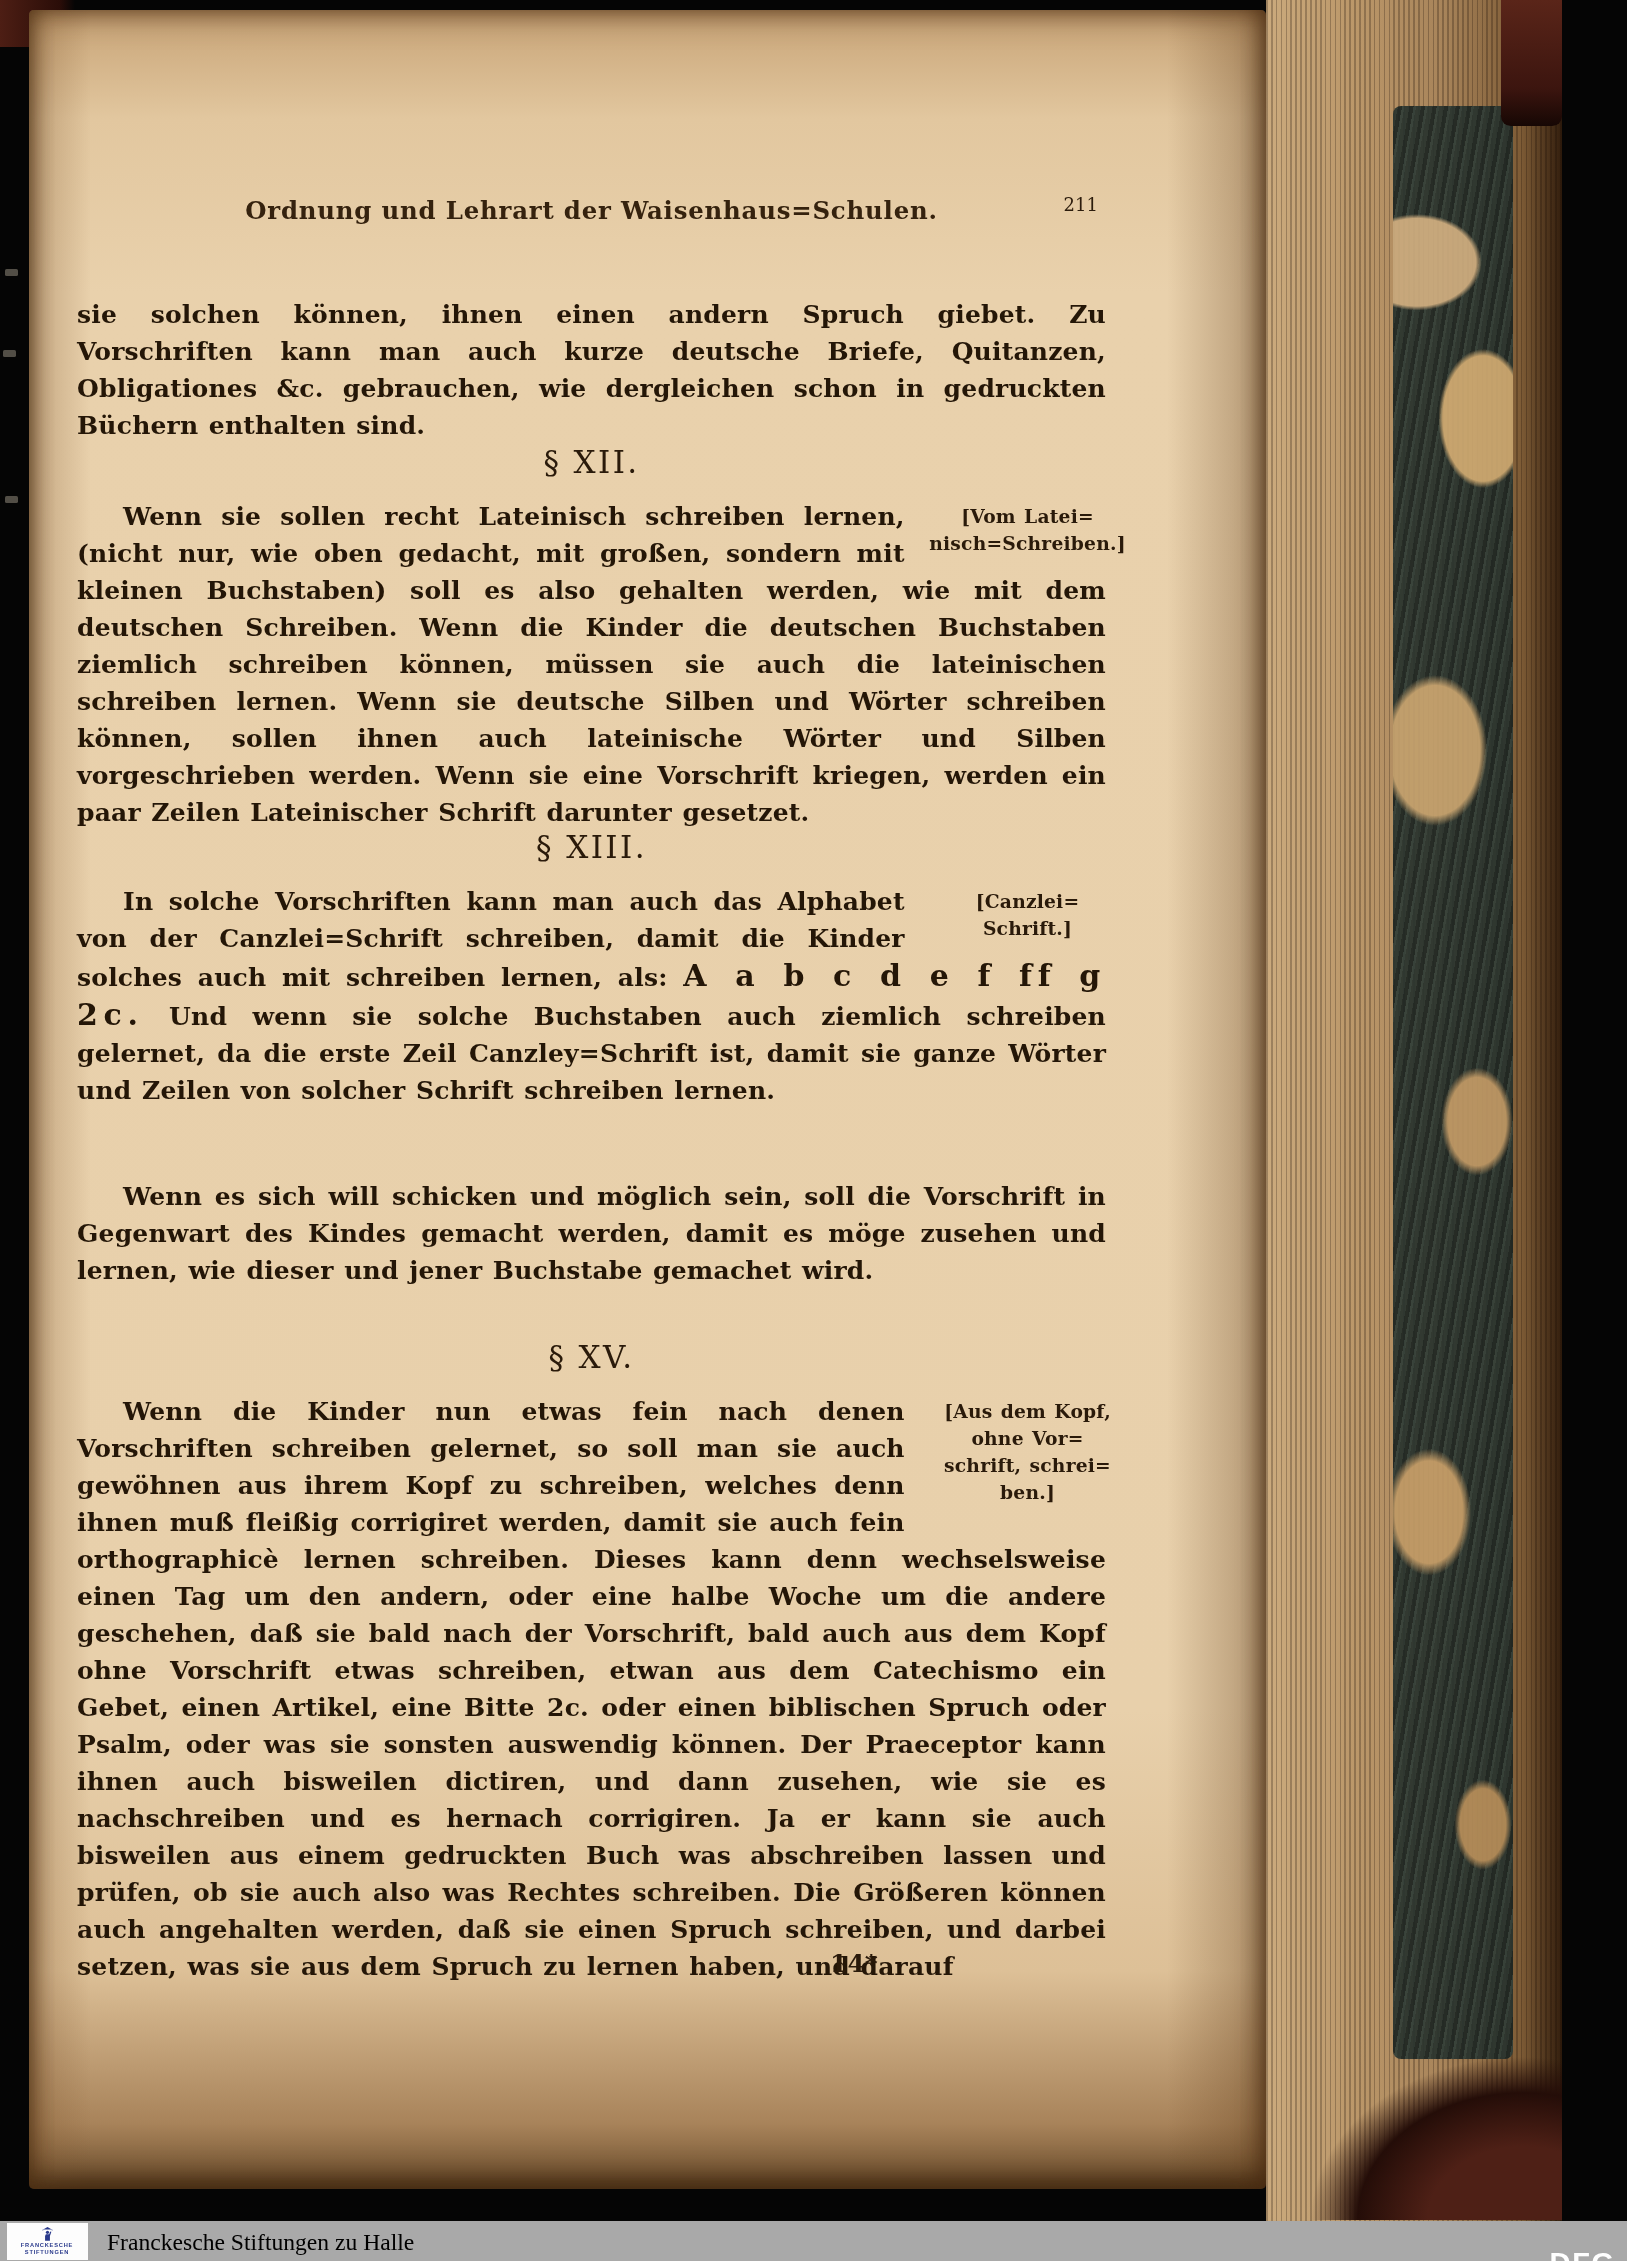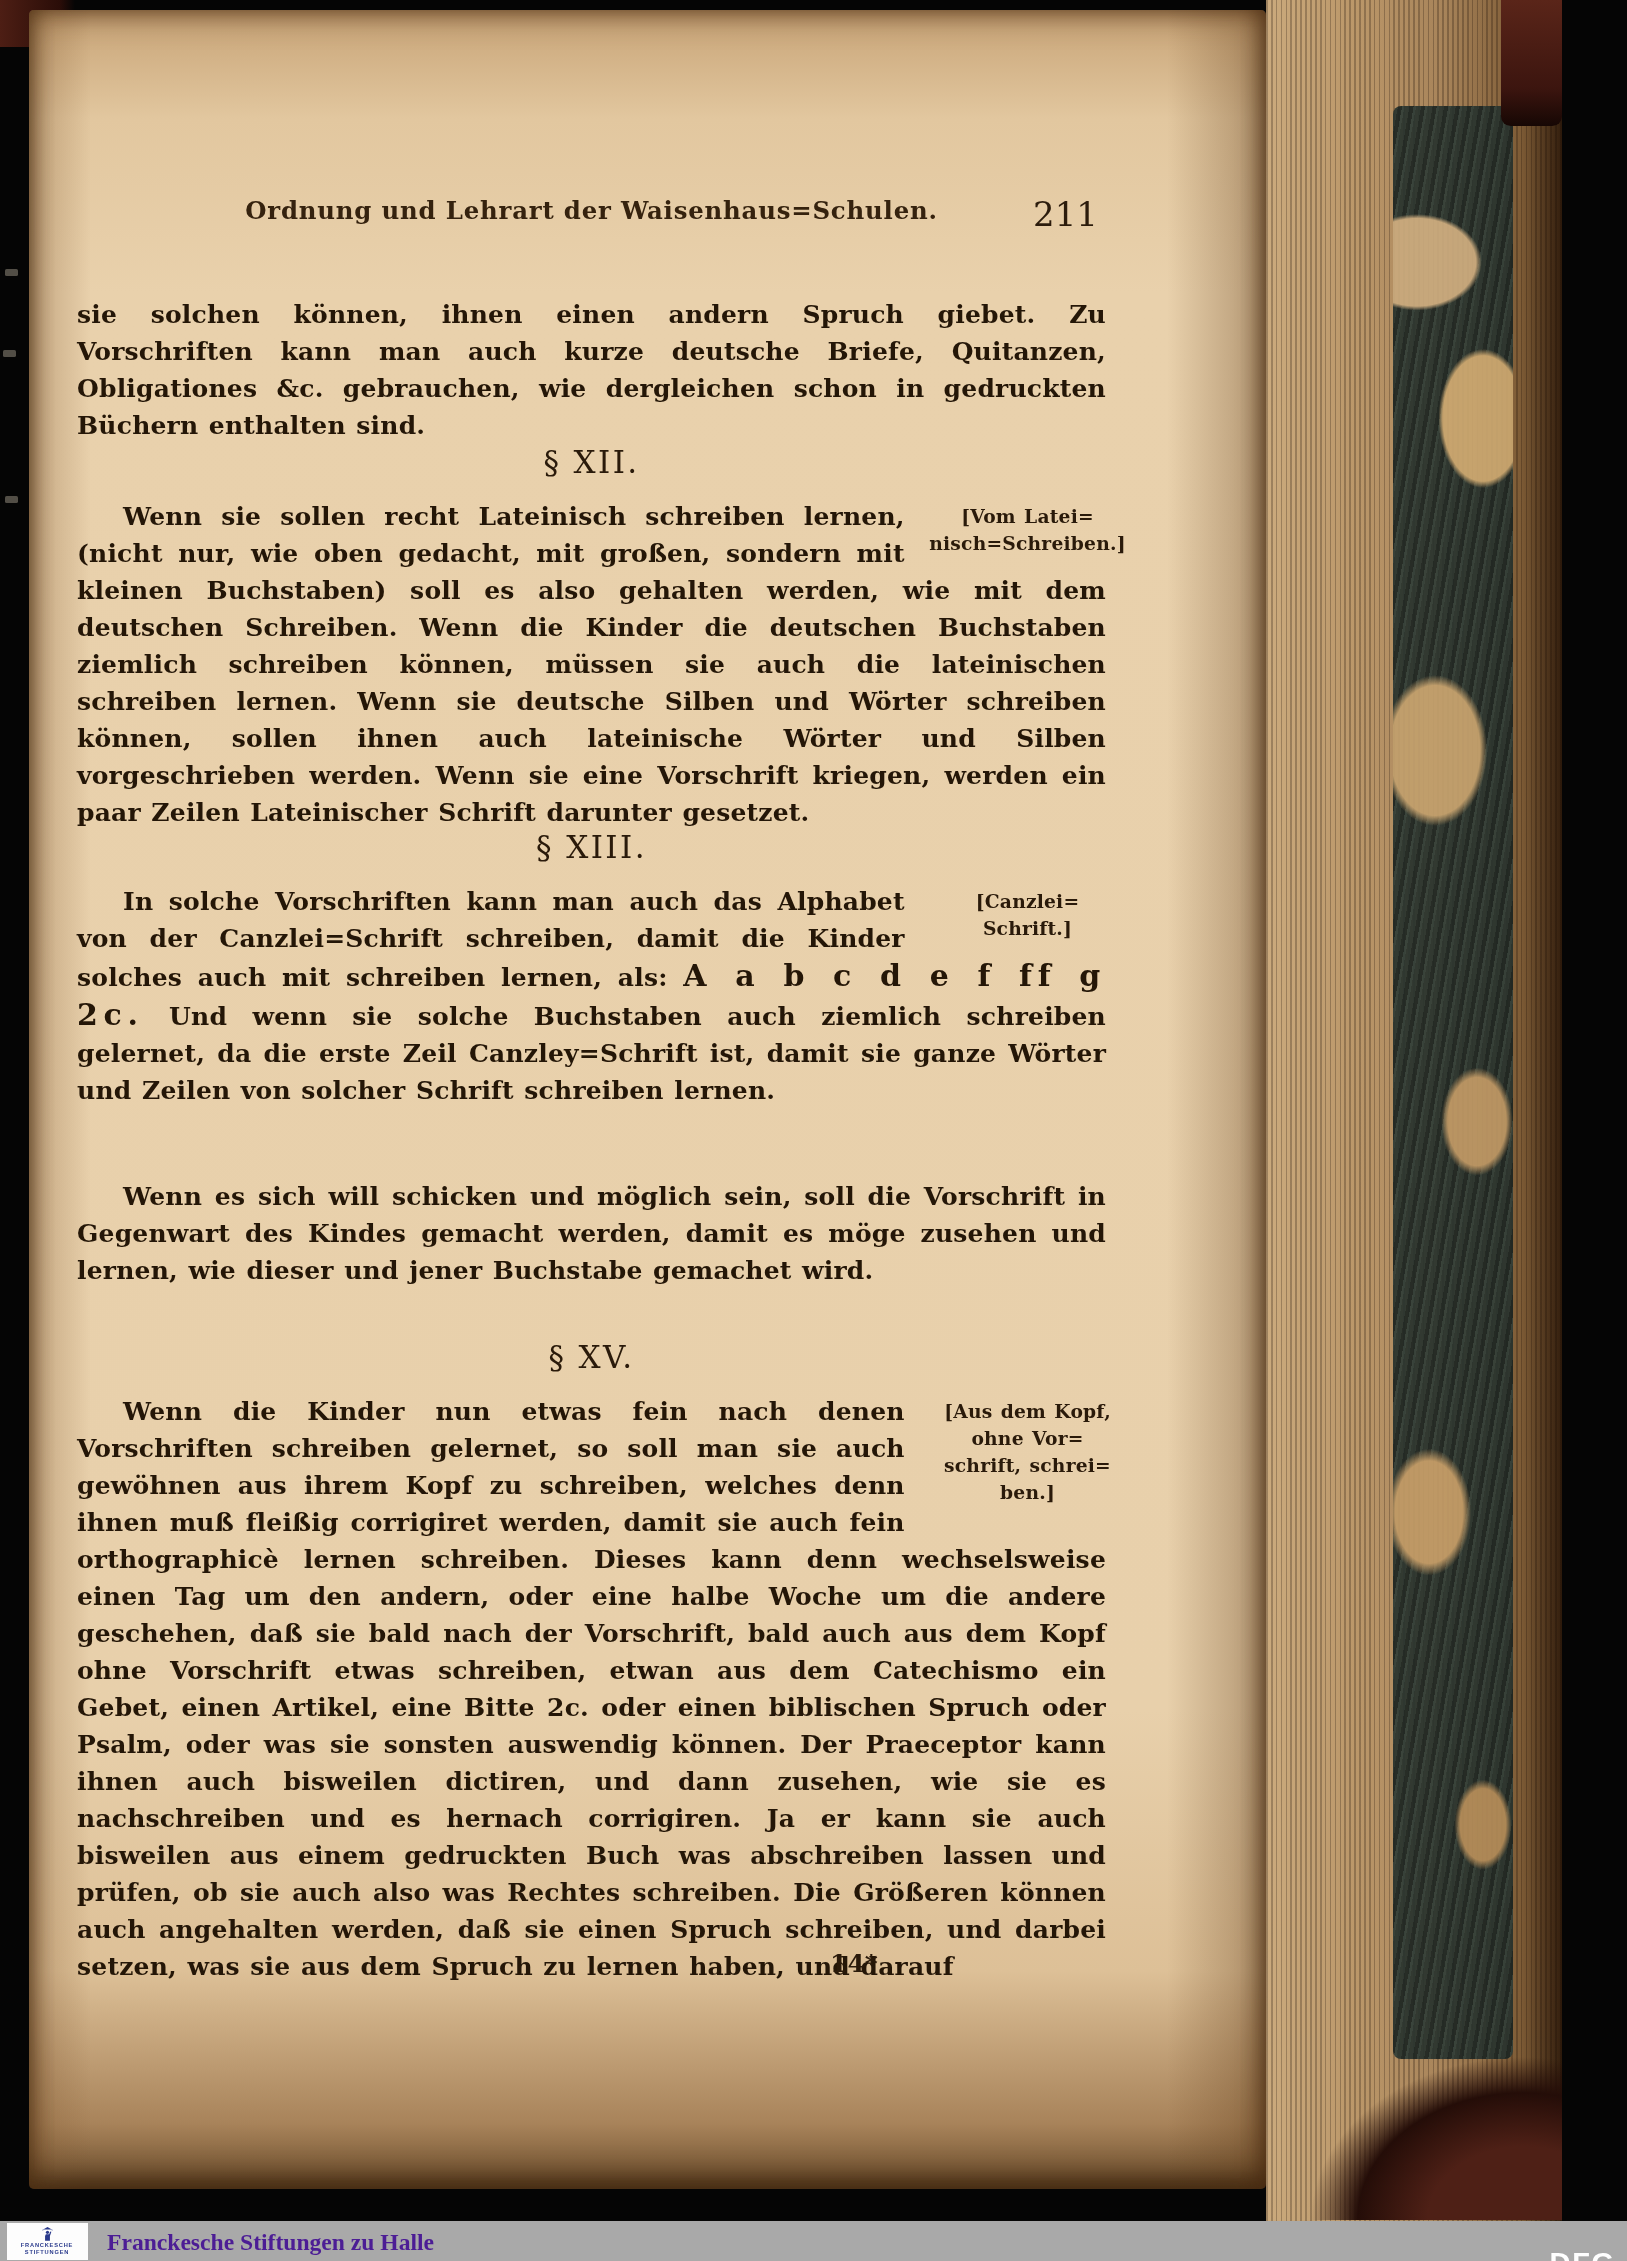--- a/index.html
+++ b/index.html
@@ -15,21 +15,21 @@
                           #e8d0ab 78%, #ddc097 90%, #a8835a 97%, #6b4d2c 100%);
         box-shadow: inset -13px 0 21px -6.5px rgba(70,40,15,.55),
                     inset 9.8px 0 18px -4.9px rgba(80,50,20,.5),
                     inset 0 14.6px 28px -8.1px rgba(90,55,25,.55),
                     inset 0 -18px 29px -8.1px rgba(50,28,10,.7);
         border-radius:4.9px;}
 
   .running-head{position:absolute;left:48px;top:186px;width:1029px;height:36px;}
   .running-title{position:absolute;left:0;right:0;text-align:center;
         font-size:24.4px;font-weight:bold;color:#35220e;letter-spacing:0.8px;}
-  .page-number{position:absolute;right:8.1px;top:-1.6px;font-size:34px;color:#2c1c0c;}
+  .page-number{position:absolute;right:8.1px;top:-1.6px;font-size:18px;color:#2c1c0c;}
 
   .bodypara{position:absolute;left:48px;width:1029px;margin:0;
         text-align:justify;font-size:25px;line-height:37px;font-weight:bold;
         color:#241607;letter-spacing:0.2px;word-spacing:1.6px;}
   .indent{text-indent:46px;}
   .sect-head{position:absolute;left:48px;width:1029px;margin:0;text-align:center;
         font-size:31px;font-weight:normal;color:#2a1a0a;letter-spacing:2.4px;}
   .mnote{float:right;width:213px;margin:4.9px -28px 8.1px 16.3px;
         font-size:18.7px;line-height:27px;font-weight:bold;color:#2a1a0a;
         text-align:center;white-space:pre-line;text-indent:0;}
@@ -60,21 +60,21 @@
   .gutter-mark{position:absolute;width:13px;height:7.3px;background:rgba(225,214,192,.35);border-radius:1.6px;}
 
   
   .footer-bar{position:absolute;left:0;top:2221px;width:1627px;height:41px;background:#a9a9a9;}
   .logo-box{position:absolute;left:6.5px;top:1.6px;width:81px;height:37px;background:#fdfdfd;
         display:flex;flex-direction:column;align-items:center;justify-content:center;}
   .logo-figure{width:13px;height:14.6px;margin-bottom:0.8px;}
   .logo-caption{font-family:"Liberation Sans", sans-serif;font-size:5.7px;line-height:6.5px;
         letter-spacing:0.8px;color:#2a3a8c;text-align:center;white-space:pre-line;font-weight:bold;}
   .footer-title{position:absolute;left:107px;top:8.1px;font-family:"Liberation Serif", serif;
-        font-size:23.6px;color:#4c1d95;font-weight:bold;}
+        font-size:23.6px;color:#000000;}
   .dfg-logo{position:absolute;right:11.4px;top:4.9px;font-family:"Liberation Sans", sans-serif;
         font-size:29px;font-weight:800;letter-spacing:1.6px;color:#ffffff;font-stretch:condensed;margin-top:21px;}
 </style>
 </head>
 <body>
 
 <div class="stage">
 
   <div class="cover-topleft"></div>
   <div class="gutter-mark" style="left:4.9px;top:269px;"></div>

